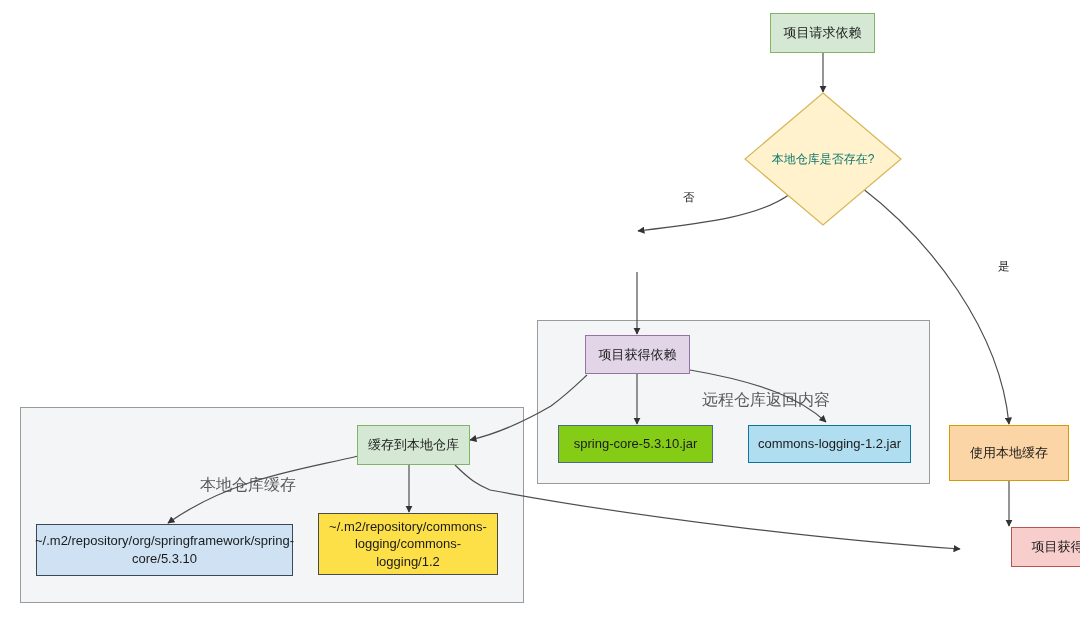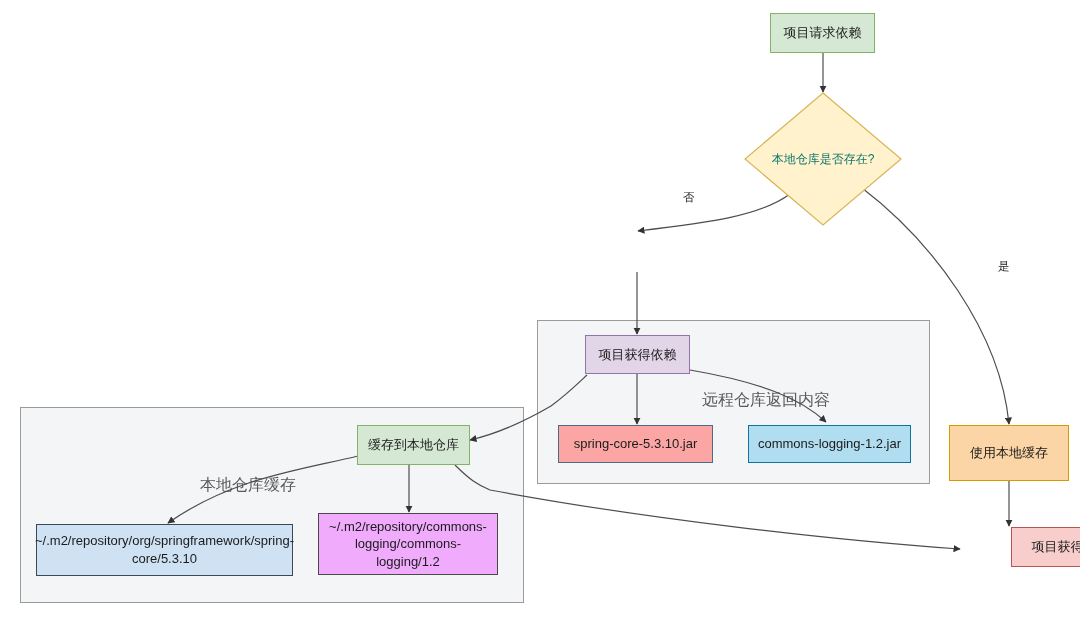--- a/index.html
+++ b/index.html
@@ -48,24 +48,24 @@
     font-size: 13px;
     line-height: 1.35;
     color: #1b1b1b;
     padding: 3px 6px;
     border-width: 1px;
     border-style: solid;
   }
   .n-green  { background: #d5e8d4; border-color: #82b366; }
   .n-pink   { background: #f8cecc; border-color: #b85450; }
   .n-purple { background: #e1d5e7; border-color: #9673a6; }
-  .n-gray   { background: #fca5a5; border-color: #4c6a85; }
+  .n-gray   { background: #84cc16; border-color: #4c6a85; }
   .n-cyan   { background: #b1ddf0; border-color: #10739e; }
   .n-blue   { background: #cfe2f3; border-color: #3c4858; }
-  .n-rose   { background: #f0abfc; border-color: #4a4a4a; text-align: center; }
+  .n-rose   { background: #fde047; border-color: #4a4a4a; text-align: center; }
   .n-orange { background: #fbd5a5; border-color: #d79b00; }
 
   .diamond-wrap {
     position: absolute;
     pointer-events: none;
   }
   .diamond-wrap svg { display: block; }
   .diamond-label {
     position: absolute;
     left: 0;

